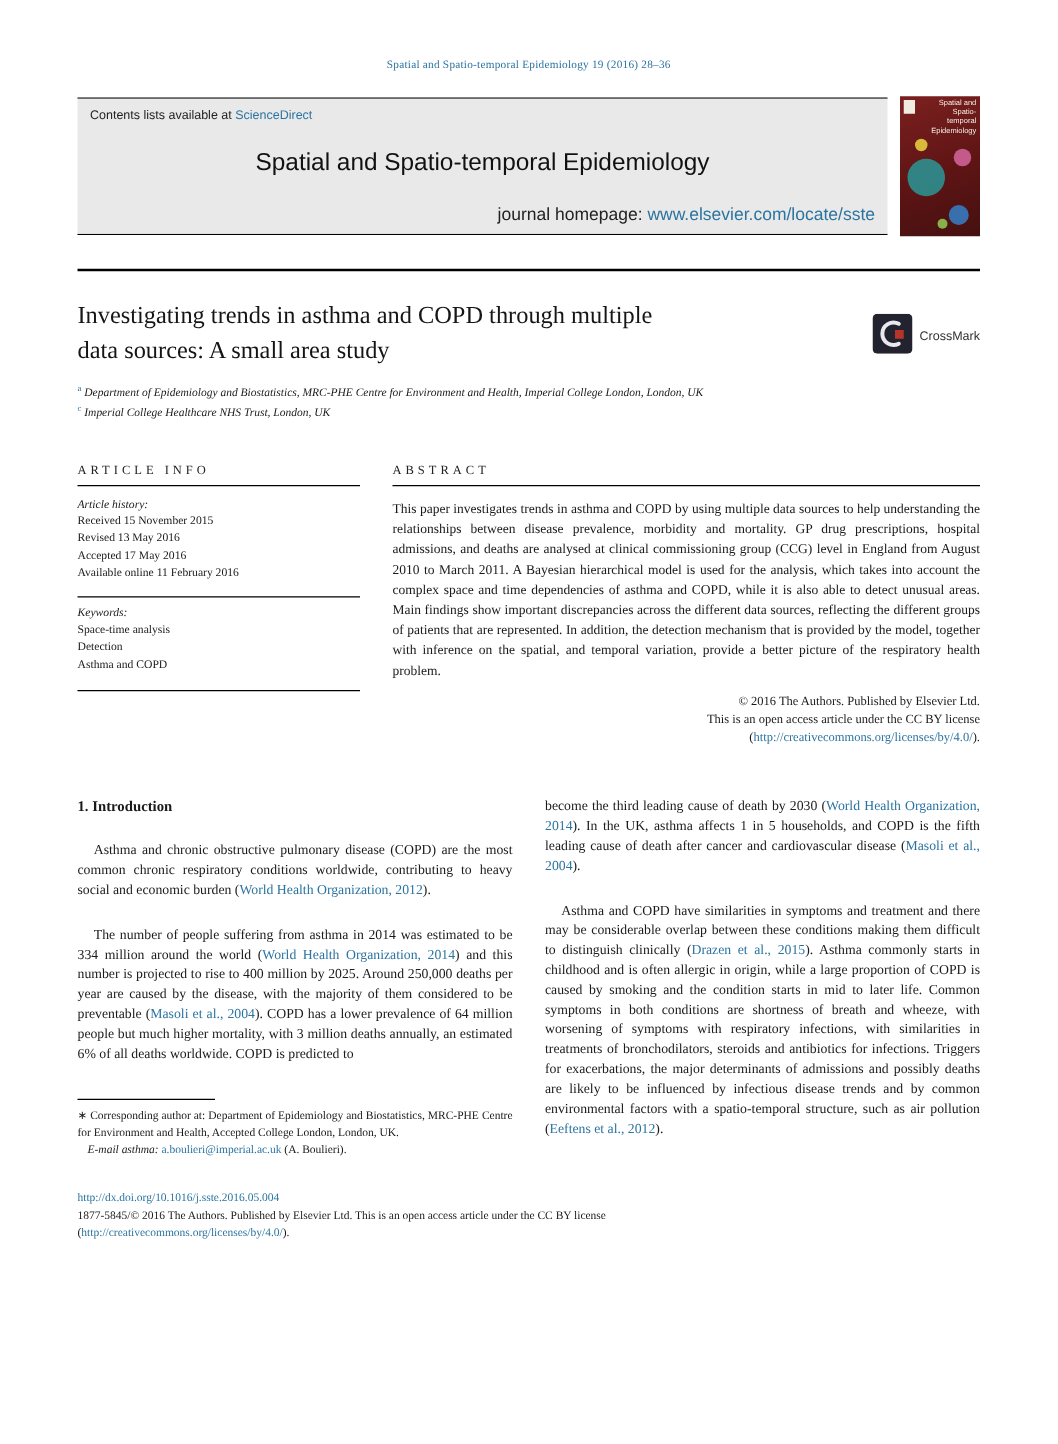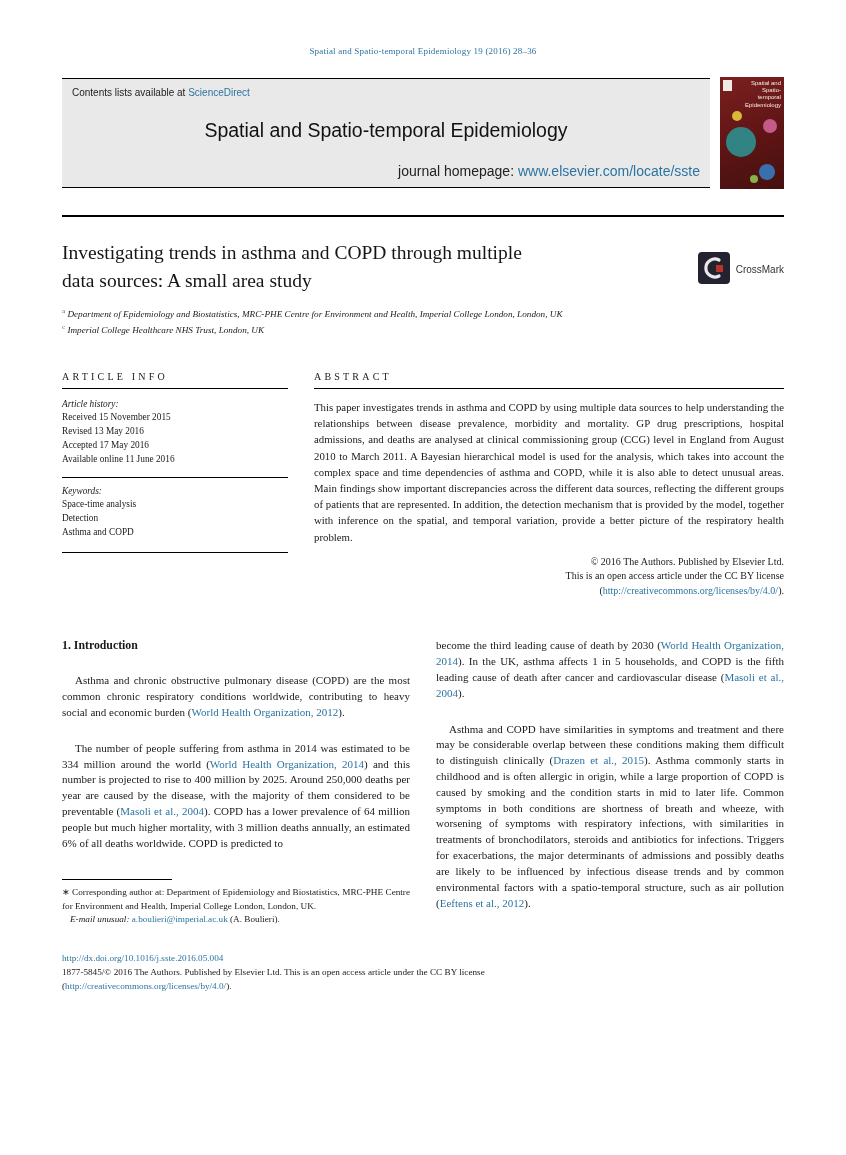--- a/index.html
+++ b/index.html
@@ -125,21 +125,21 @@
   </div>
 
   <div class="meta-grid">
     <div class="info-col">
       <div class="sec-heading">ARTICLE INFO</div>
       <div class="rule-strong"></div>
       <div class="info-label">Article history:</div>
       <div class="info-line">Received 15 November 2015</div>
       <div class="info-line">Revised 13 May 2016</div>
       <div class="info-line">Accepted 17 May 2016</div>
-      <div class="info-line">Available online 11 June 2016</div>
+      <div class="info-line">Available online 11 February 2016</div>
       <div class="rule-thin"></div>
       <div class="info-label">Keywords:</div>
       <div class="info-line">Space-time analysis</div>
       <div class="info-line">Detection</div>
       <div class="info-line">Asthma and COPD</div>
       <div class="rule-bottom"></div>
     </div>
     <div class="abs-col">
       <div class="sec-heading">ABSTRACT</div>
       <div class="rule-strong"></div>
@@ -152,22 +152,22 @@
     </div>
   </div>
 
   <div class="body-grid">
     <div class="col">
       <h2>1. Introduction</h2>
       <p class="para indent"><span>Asthma and chronic obstructive pulmonary disease (COPD) are the most common chronic respiratory conditions worldwide, contributing to heavy social and economic burden (</span><span class="lnk">World Health Organization, 2012</span><span>).</span></p>
       <p class="para indent"><span>The number of people suffering from asthma in 2014 was estimated to be 334 million around the world (</span><span class="lnk">World Health Organization, 2014</span><span>) and this number is projected to rise to 400 million by 2025. Around 250,000 deaths per year are caused by the disease, with the majority of them considered to be preventable (</span><span class="lnk">Masoli et al., 2004</span><span>). COPD has a lower prevalence of 64 million people but much higher mortality, with 3 million deaths annually, an estimated 6% of all deaths worldwide. COPD is predicted to</span></p>
       <div class="footnote">
         <div class="fn-rule"></div>
-        <p class="fn-text">∗ Corresponding author at: Department of Epidemiology and Biostatistics, MRC-PHE Centre for Environment and Health, Imperial College London, London, UK.</p>
-        <p class="fn-text fn-email"><span class="it">E-mail unusual: </span><span class="lnk">a.boulieri@imperial.ac.uk</span><span> (A. Boulieri).</span></p>
+        <p class="fn-text">∗ Corresponding author at: Department of Epidemiology and Biostatistics, MRC-PHE Centre for Environment and Health, Accepted College London, London, UK.</p>
+        <p class="fn-text fn-email"><span class="it">E-mail asthma: </span><span class="lnk">a.boulieri@imperial.ac.uk</span><span> (A. Boulieri).</span></p>
       </div>
     </div>
     <div class="col">
       <p class="para"><span>become the third leading cause of death by 2030 (</span><span class="lnk">World Health Organization, 2014</span><span>). In the UK, asthma affects 1 in 5 households, and COPD is the fifth leading cause of death after cancer and cardiovascular disease (</span><span class="lnk">Masoli et al., 2004</span><span>).</span></p>
       <p class="para indent"><span>Asthma and COPD have similarities in symptoms and treatment and there may be considerable overlap between these conditions making them difficult to distinguish clinically (</span><span class="lnk">Drazen et al., 2015</span><span>). Asthma commonly starts in childhood and is often allergic in origin, while a large proportion of COPD is caused by smoking and the condition starts in mid to later life. Common symptoms in both conditions are shortness of breath and wheeze, with worsening of symptoms with respiratory infections, with similarities in treatments of bronchodilators, steroids and antibiotics for infections. Triggers for exacerbations, the major determinants of admissions and possibly deaths are likely to be influenced by infectious disease trends and by common environmental factors with a spatio-temporal structure, such as air pollution (</span><span class="lnk">Eeftens et al., 2012</span><span>).</span></p>
     </div>
   </div>
 
   <div class="page-footer">
     <div class="lnk">http://dx.doi.org/10.1016/j.sste.2016.05.004</div>

